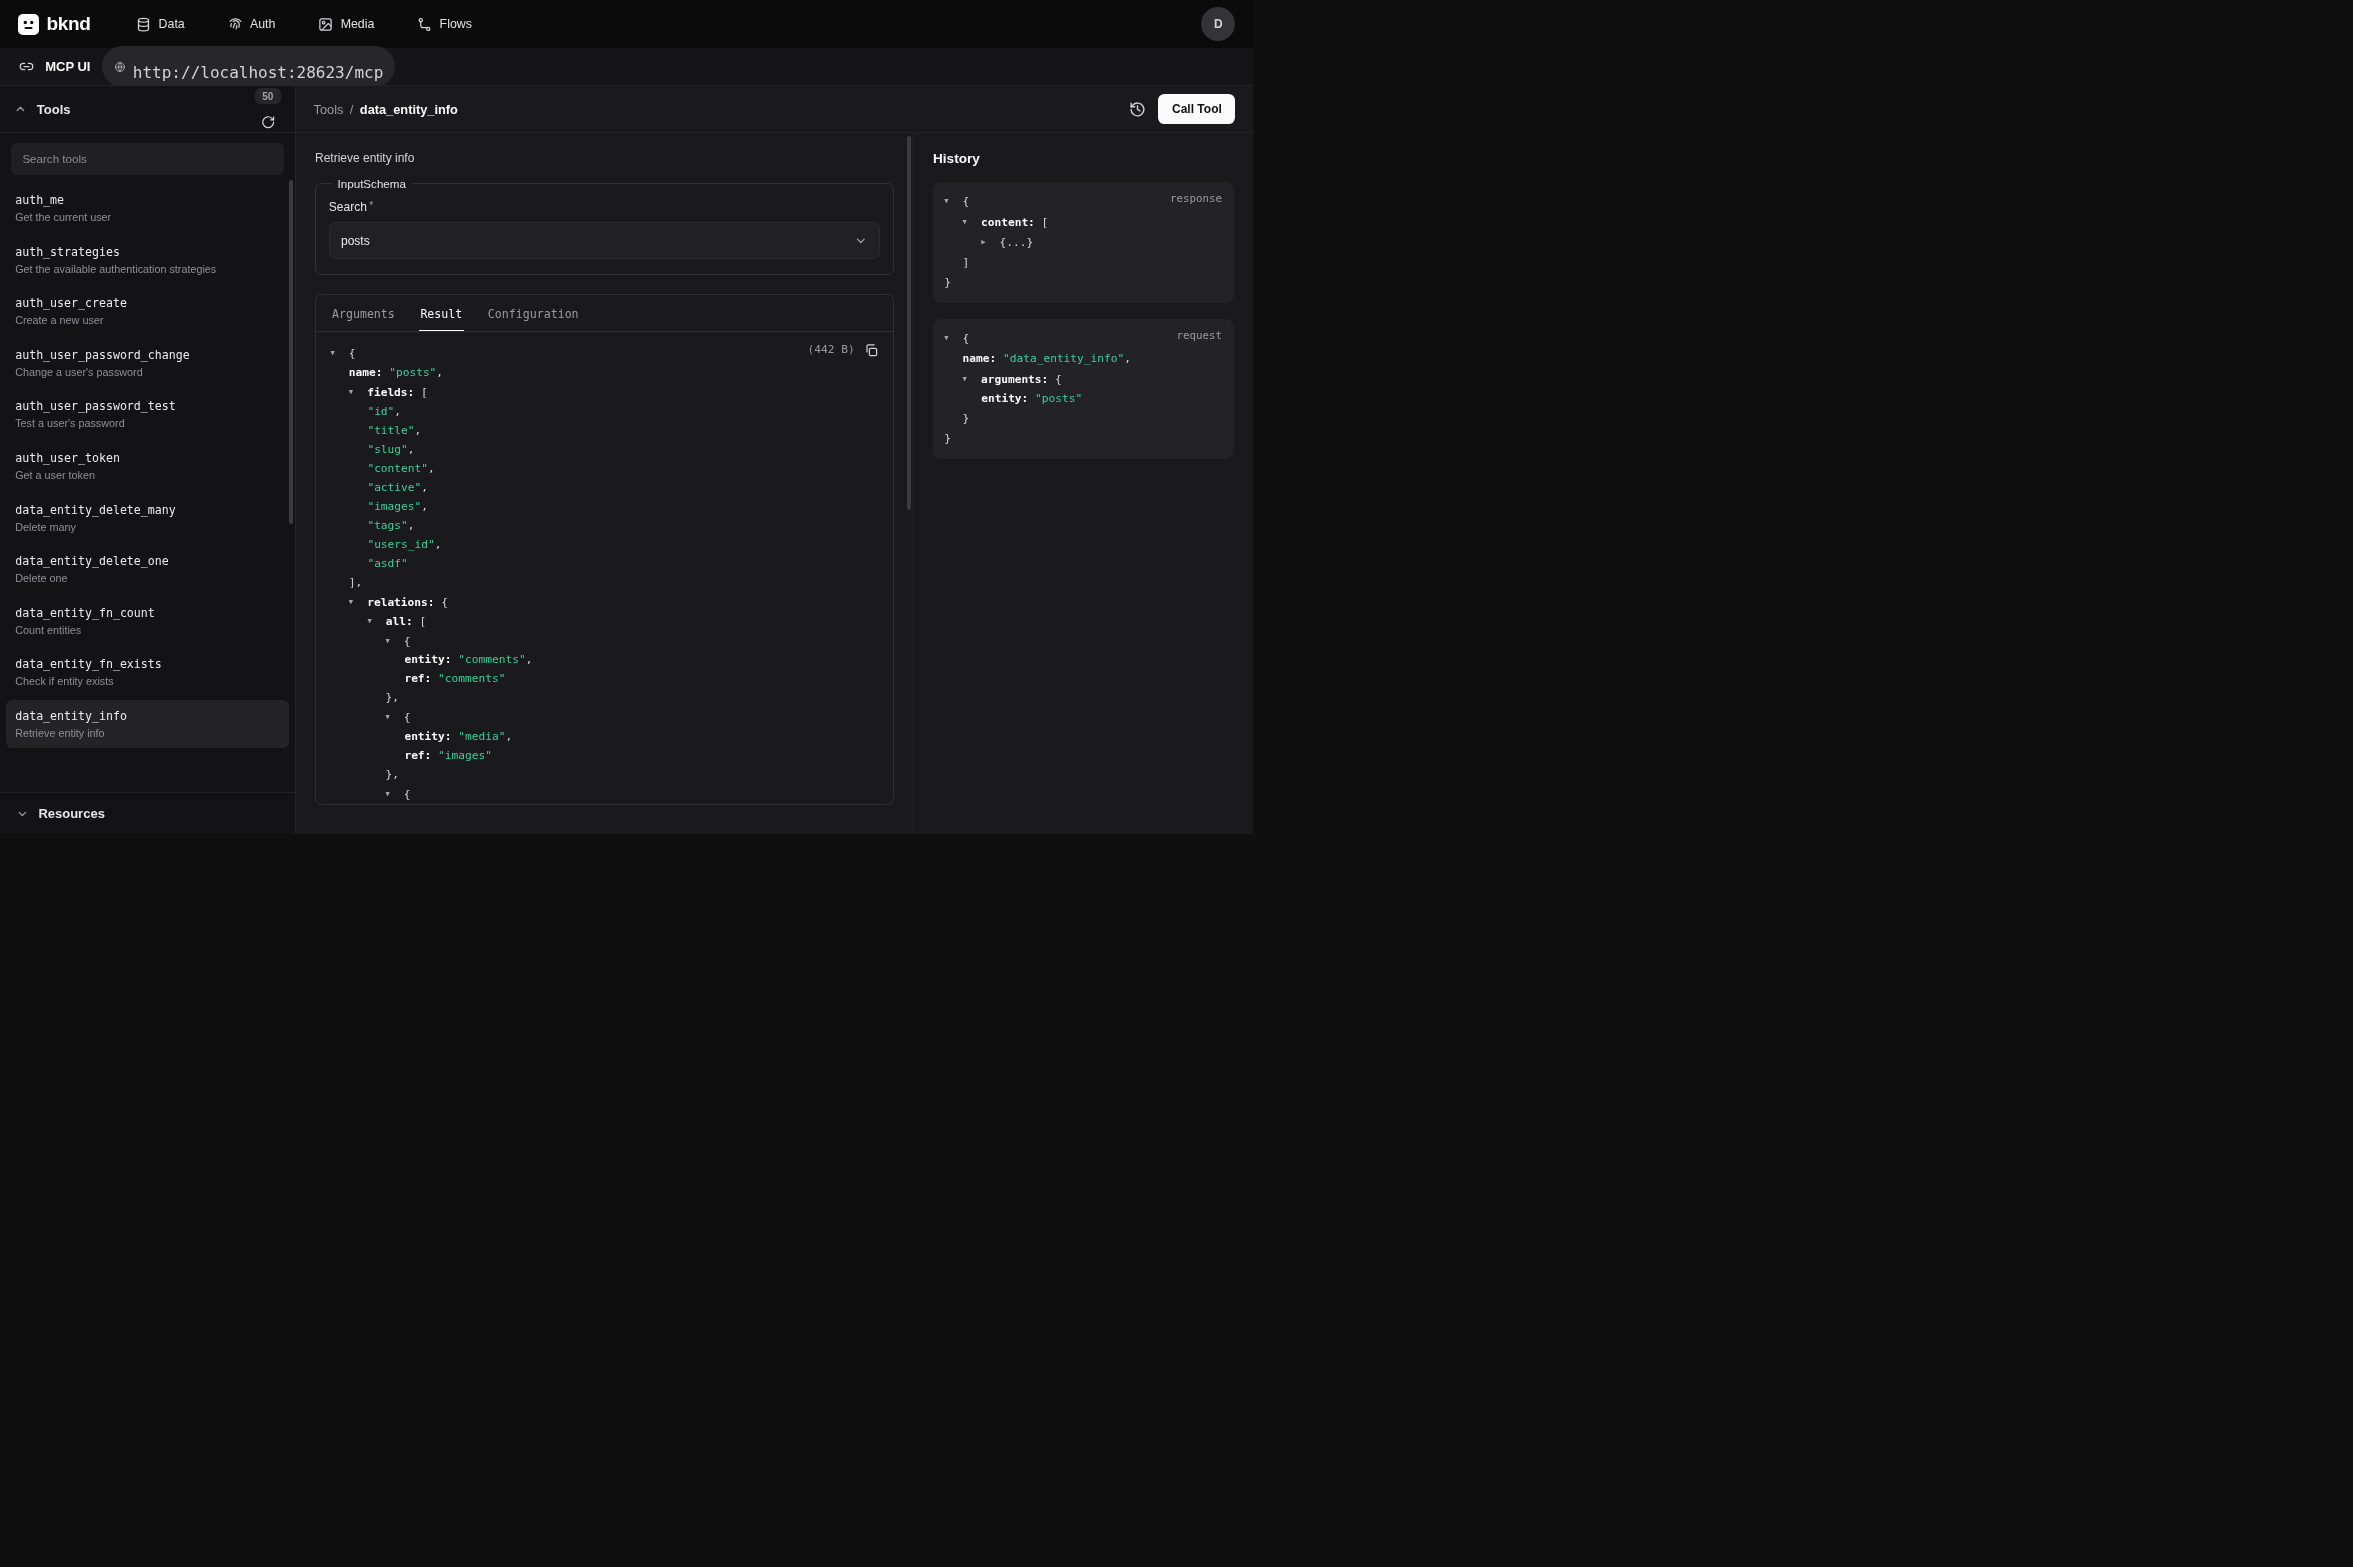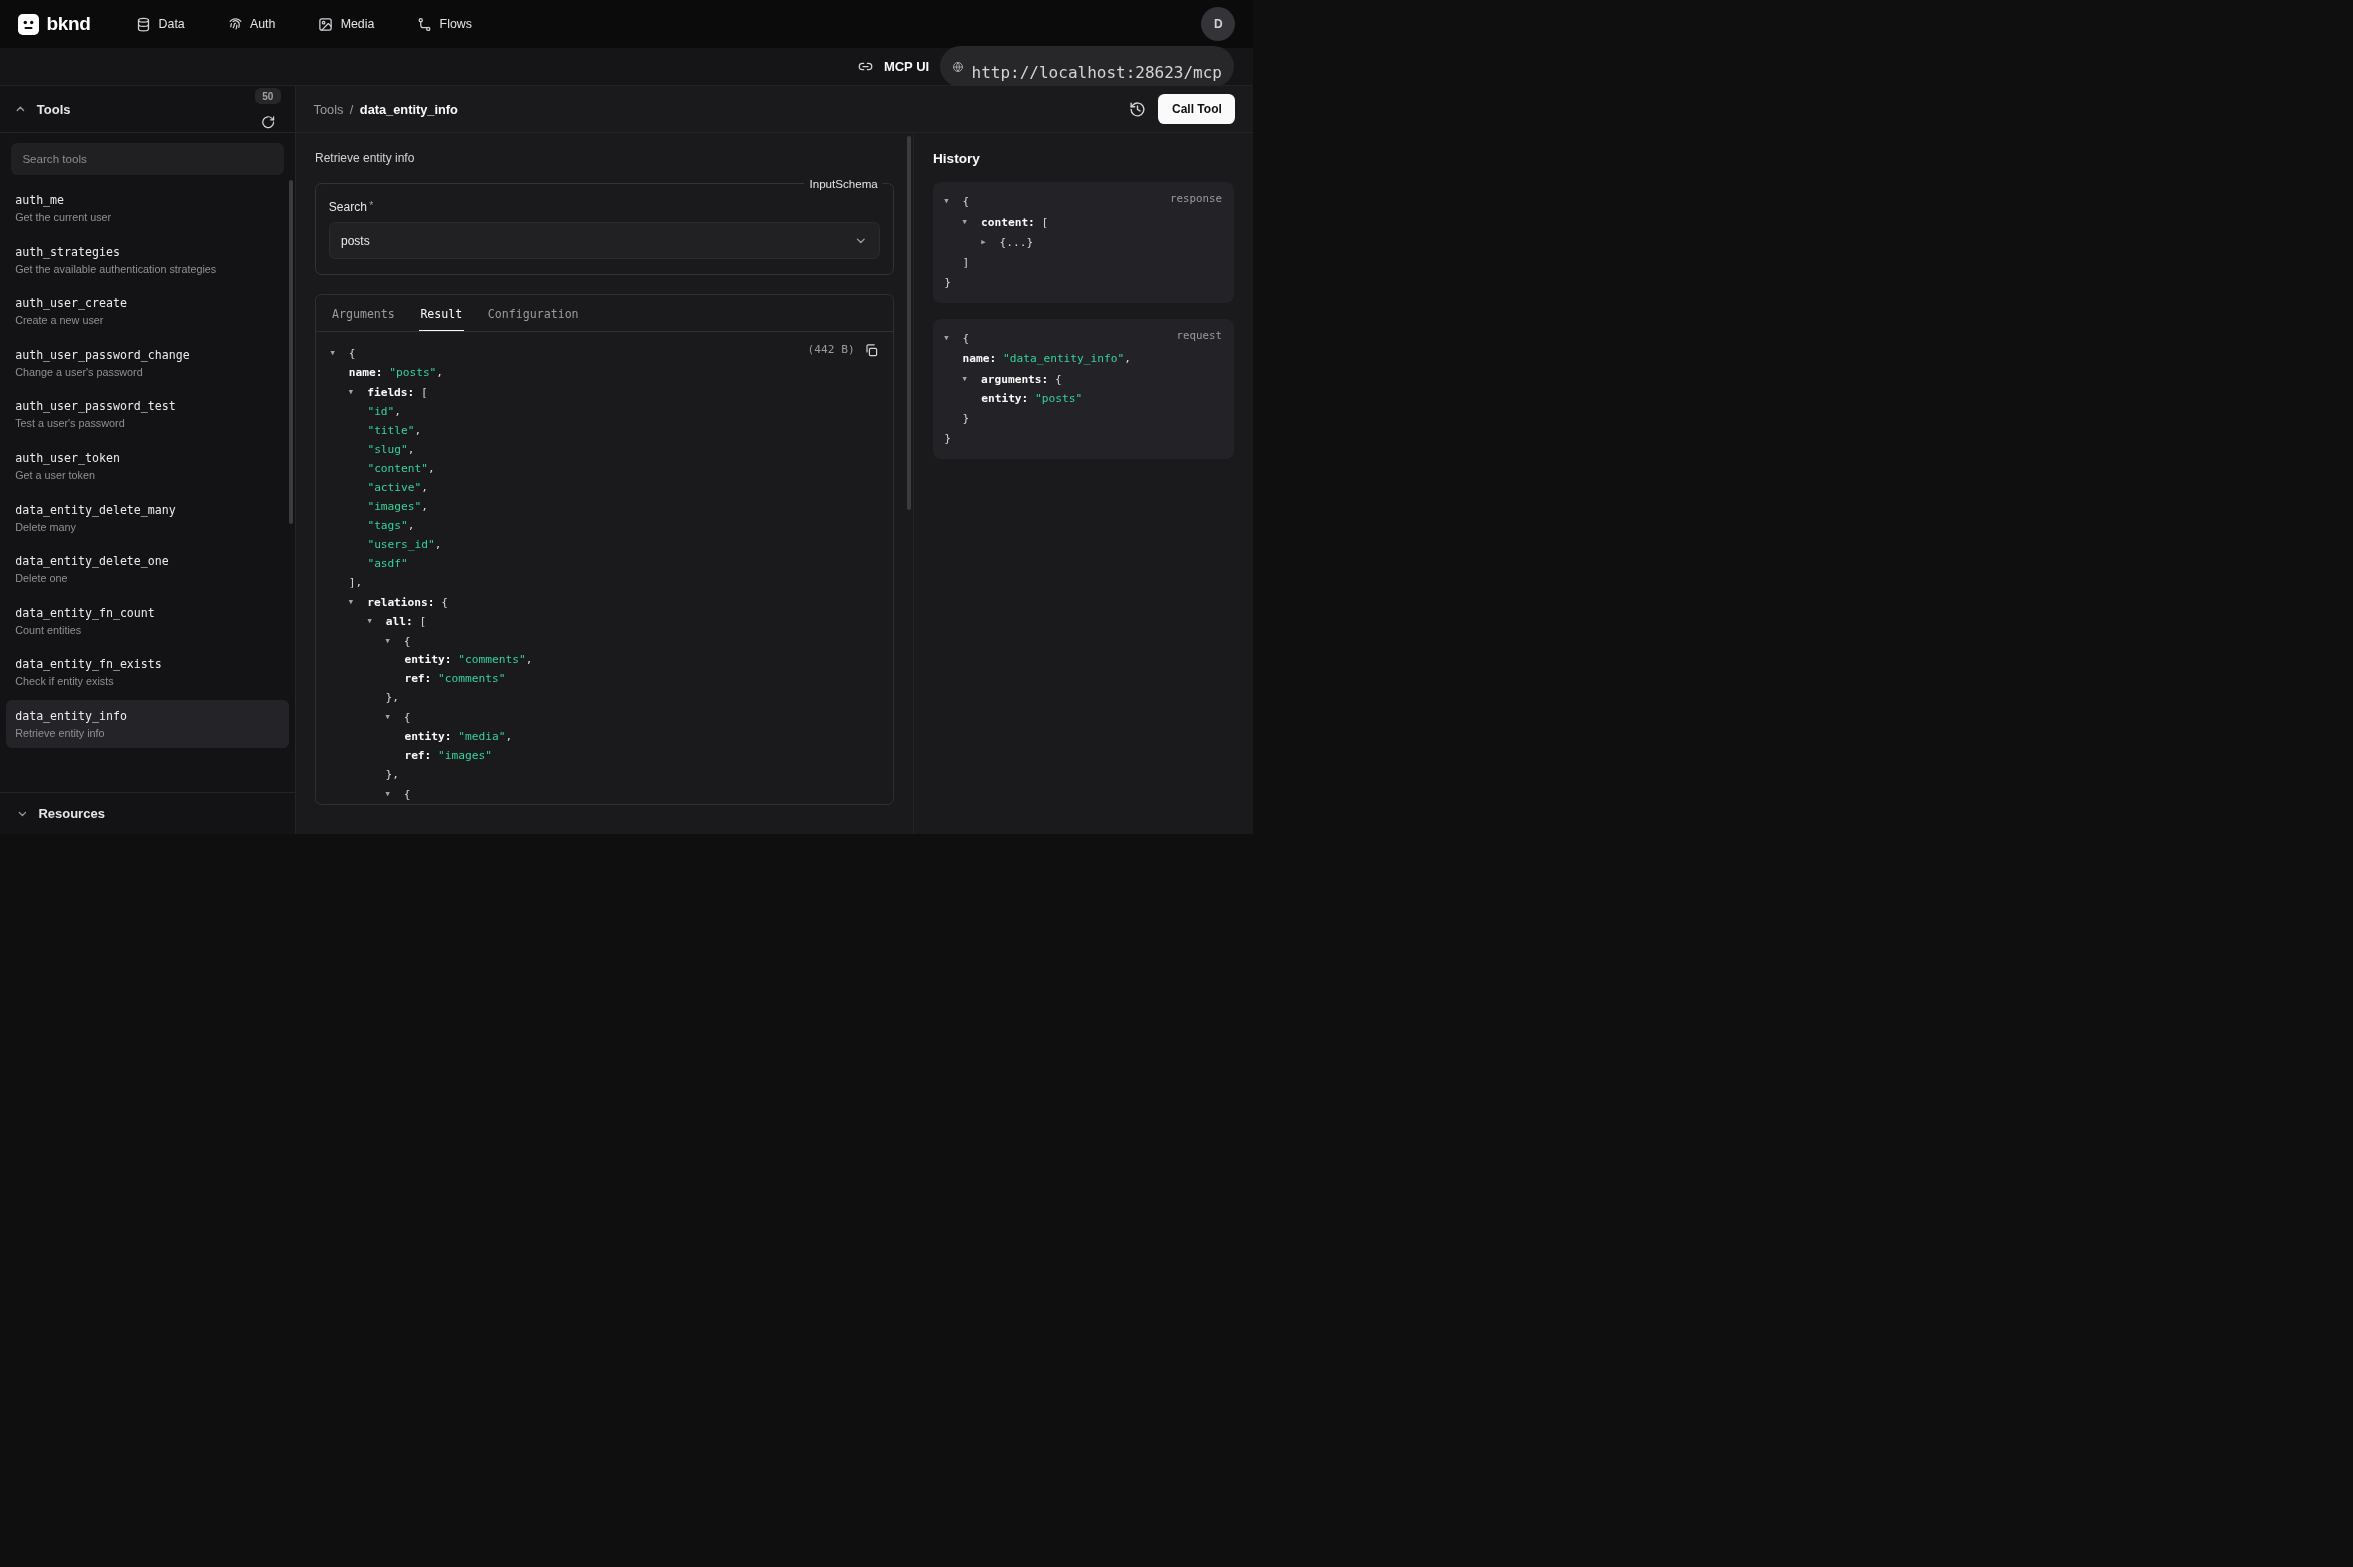--- a/index.html
+++ b/index.html
@@ -24,21 +24,21 @@
   .nav-item svg { color: #d4d4d8; }
   .avatar {
     margin-left: auto; width: 34px; height: 34px; border-radius: 50%;
     background: #333338; color: #d4d4d8; font-weight: 700; font-size: 12px;
     display: flex; align-items: center; justify-content: center; cursor: pointer;
   }
 
   
   .subheader {
     height: 38px; background: #151517; border-bottom: 0.8px solid #222226;
-    display: flex; align-items: center; padding: 0 19px; gap: 11.2px; justify-content: flex-end;
+    display: flex; align-items: center; padding: 0 19px; gap: 11.2px;
   }
   .subheader-title { font-size: 13px; font-weight: 700; color: #fafafa; }
   .url-pill {
     display: flex; align-items: center; gap: 7.2px;
     background: #27272a; border-radius: 798px; padding: 4.8px 12px; cursor: pointer;
   }
   .url-pill .url { font-family: "DejaVu Sans Mono", monospace; font-size: 16px; color: #d4d4d8; margin-top: 12px; }
 
   
   .layout { display: flex; height: 748px; }
@@ -102,21 +102,21 @@
   .main-scrollbar {
     position: absolute; right: 1.6px; top: 3.2px; width: 4.8px; height: 374px;
     background: #3b3b40; border-radius: 2.4px; cursor: grab;
   }
   .tool-description { font-size: 12px; color: #d4d4d8; }
 
   fieldset.schema {
     margin-top: 12.8px; border: 0.8px solid #333338; border-radius: 6.4px;
     padding: 4.8px 12.8px 14.4px 12.8px;
   }
-  fieldset.schema legend { font-size: 11.6px; color: #e4e4e7; padding: 0 5.6px; margin-left: 3.2px; text-align: right; }
+  fieldset.schema legend { font-size: 11.6px; color: #e4e4e7; padding: 0 5.6px; margin-left: 3.2px; }
   .field-label { font-size: 12px; color: #e7e7ea; margin: 4.8px 0 8px 0; }
   .required-mark { color: #9a9aa0; font-size: 10.4px; vertical-align: 2.4px; margin-left: 2.4px; }
   .select {
     height: 37px; background: #212124; border-radius: 6.4px; border: 0.8px solid #2c2c30;
     display: flex; align-items: center; justify-content: space-between; padding: 0 11.2px; cursor: pointer;
   }
   .select-value { font-size: 12px; color: #ececf0; }
 
   .result-card { margin-top: 19px; border: 0.8px solid #303034; border-radius: 6.4px; overflow: hidden; height: 511px; }
   .tab-bar { border-bottom: 0.8px solid #303034; display: flex; padding: 0 14.4px; }

